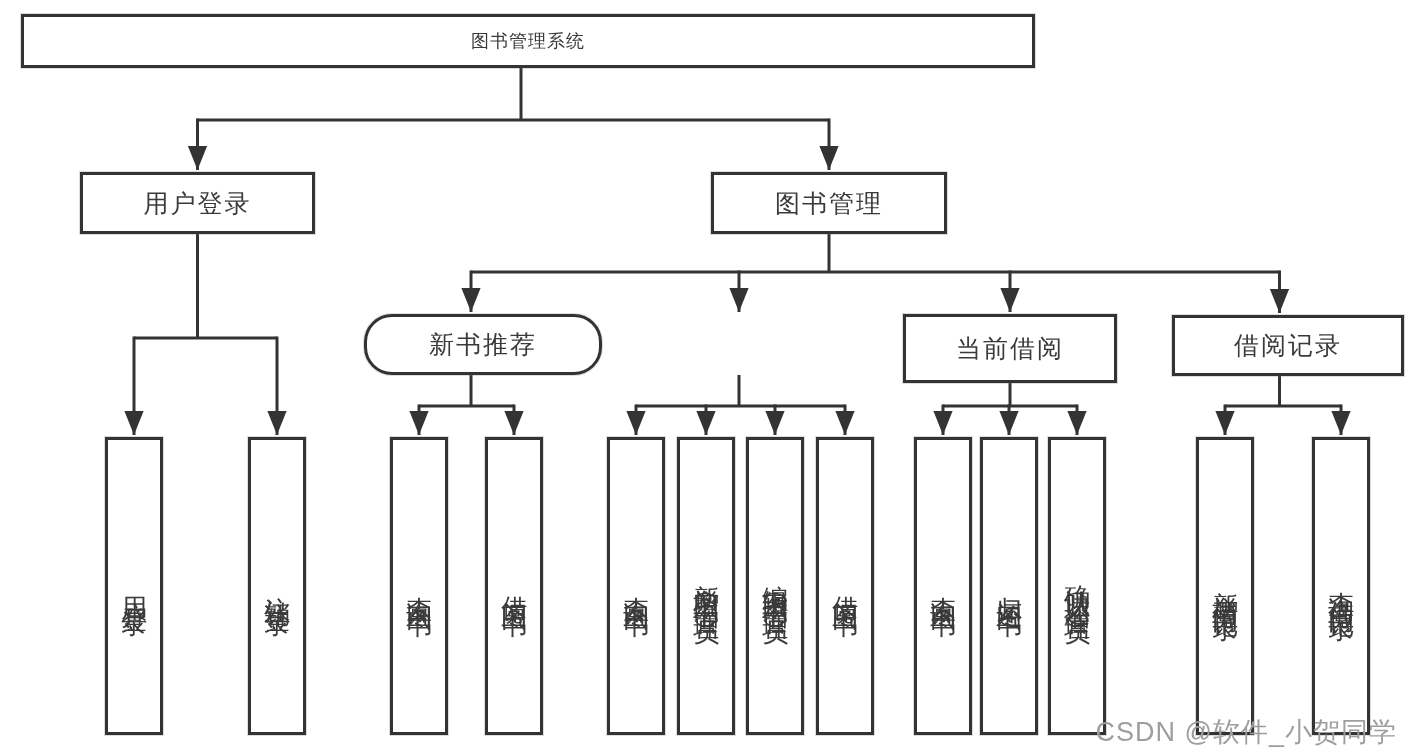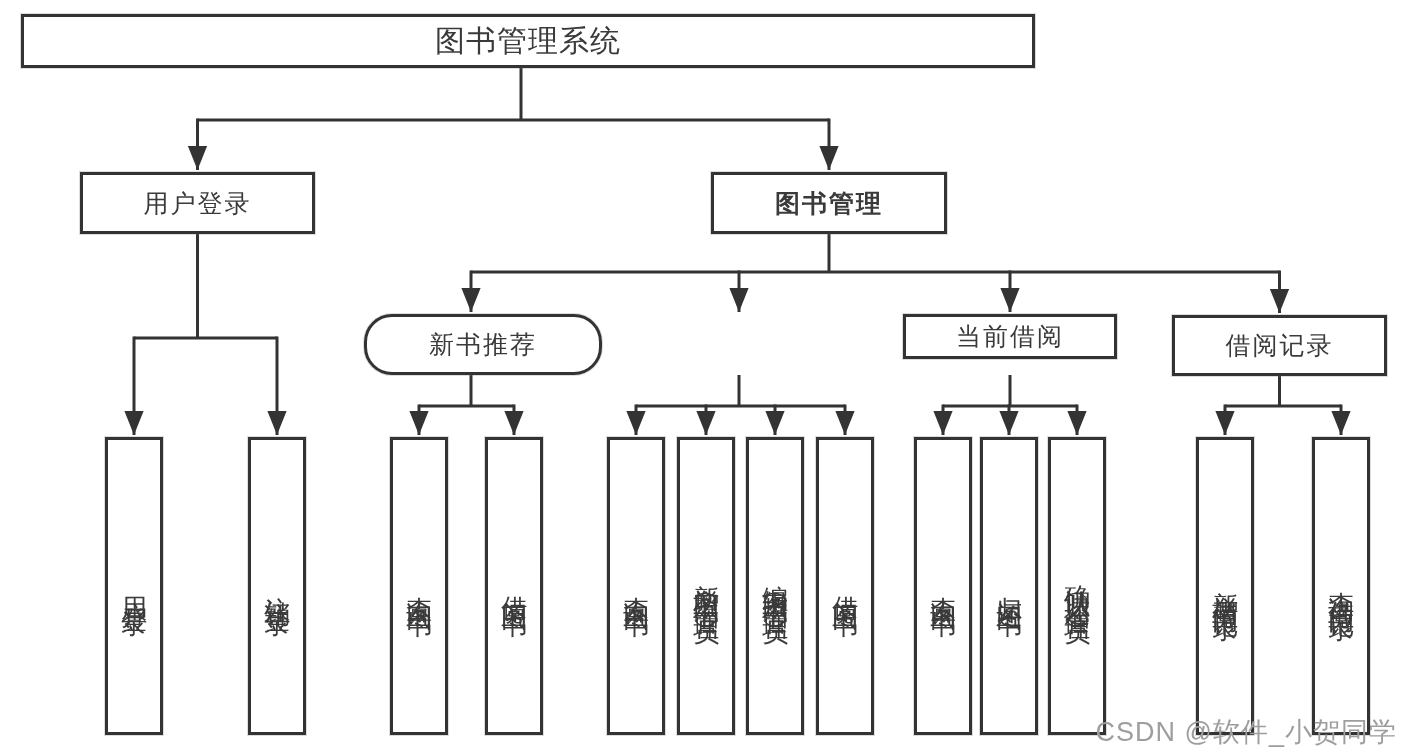--- a/index.html
+++ b/index.html
@@ -33,21 +33,21 @@
     align-items: center;
     justify-content: center;
     color: #3a3a3a;
   }
   .node-h {
     font-size: 25px;
     letter-spacing: 2px;
     white-space: nowrap;
   }
   .node-root {
-    font-size: 30px;
+    font-size: 18px;
     letter-spacing: 1px;
   }
   .node-v span {
     writing-mode: vertical-rl;
     text-orientation: mixed;
     font-size: 26px;
     letter-spacing: 5px;
     line-height: 1.05;
     white-space: nowrap;
   }
@@ -113,25 +113,25 @@
       <path d="M1279.5,376 V406"></path>
       <path d="M1225,406 H1341"></path>
       <path marker-end="url(#arrow)" d="M1225,404.5 V435"></path>
       <path marker-end="url(#arrow)" d="M1341,404.5 V435"></path>
     </g>
   </svg>
 
   <div class="node node-h node-root" style="left:21px; top:14px; width:1014px; height:54px;">图书管理系统</div>
 
   <div class="node node-h" style="left:80px; top:172px; width:235px; height:62px;">用户登录</div>
-  <div class="node node-h" style="left:711px; top:172px; width:236px; height:62px;font-weight:bold;">图书管理</div>
+  <div class="node node-h" style="left:711px; top:172px; width:236px; height:62px;">图书管理</div>
 
   <div class="node node-h" style="left:364px; top:314px; width:238px; height:61px;border-radius:28px;">新书推荐</div>
-  <div class="node node-h" style="left:903px; top:314px; width:214px; height:45px;">当前借阅</div>
-  <div class="node node-h" style="left:1172px; top:315px; width:215px; height:61px;">借阅记录</div>
+  <div class="node node-h" style="left:903px; top:314px; width:214px; height:69px;">当前借阅</div>
+  <div class="node node-h" style="left:1172px; top:315px; width:232px; height:61px;">借阅记录</div>
 
   <div class="node node-v" style="left:105px; top:437px; width:58px; height:298px;">
     <span>用户登录</span>
   </div>
   <div class="node node-v" style="left:248px; top:437px; width:58px; height:298px;">
     <span>注销登录</span>
   </div>
 
   <div class="node node-v" style="left:390px; top:437px; width:58px; height:298px;">
     <span>查询图书</span>

